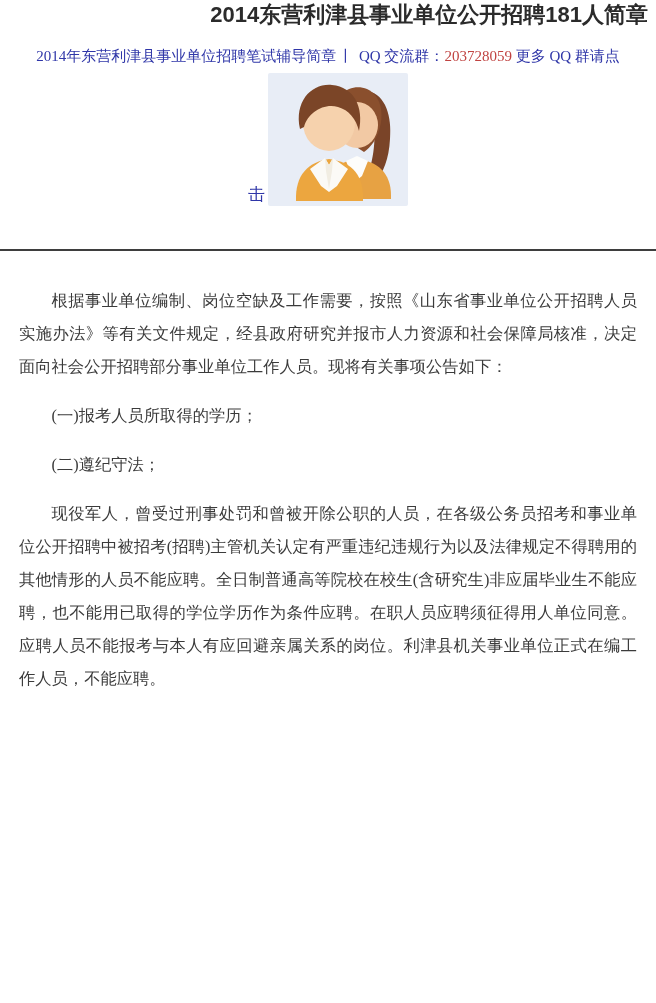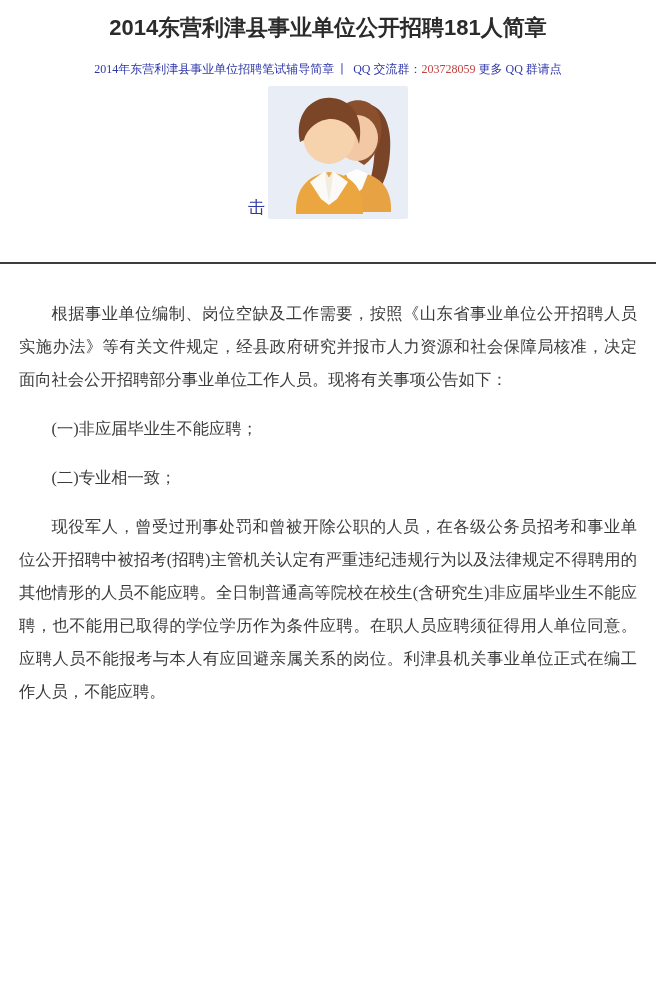--- a/index.html
+++ b/index.html
@@ -5,33 +5,33 @@
   html, body { margin:0; padding:0; }
   body {
     width:656px; height:1003px; overflow:hidden;
     background:#ffffff;
     font-family:"Liberation Serif","DejaVu Serif",serif;
     color:#3b3b3b;
   }
   .page { width:656px; height:1003px; overflow:hidden; position:relative; }
 
   .title {
-    margin:13px 8px 0;
-    text-align:center;
+    margin:0 8px 0;
+    text-align:right;
     font-family:"Liberation Sans","DejaVu Sans",sans-serif;
     font-weight:bold;
     font-size:22px;
     line-height:30px;
     color:#2b2b2b;
   }
 
   .subtitle {
     margin-top:15px;
     text-align:center;
-    font-size:12px;
+    font-size:15px;
     line-height:22px;
     color:#2f36a8;
     white-space:nowrap;
   }
   .subtitle .qq-number { color:#c04341; }
   .subtitle .sep { padding:0 2px; }
 
   .figure-line {
     margin-top:6px;
     display:flex;
@@ -95,18 +95,18 @@
         <path d="M42 96 L57 85 L61 92 L65 85 L80 96 L69 113 L61 119 L53 113 Z" fill="#fbfaf6"></path>
         <path d="M57 85 L61 92 L65 85 L64 98 L61 116 L58 98 Z" fill="#f1ede2"></path>
       </g>
     </svg>
   </div>
 
   <hr class="divider">
 
   <div class="article">
       <p>根据事业单位编制、岗位空缺及工作需要，按照《山东省事业单位公开招聘人员实施办法》等有关文件规定，经县政府研究并报市人力资源和社会保障局核准，决定面向社会公开招聘部分事业单位工作人员。现将有关事项公告如下：</p>
-      <p>(一)非应届毕业生不能应聘；</p>
-      <p>(二)专业相一致；</p>
+      <p>(一)报考人员所取得的学历；</p>
+      <p>(二)遵纪守法；</p>
       <p>现役军人，曾受过刑事处罚和曾被开除公职的人员，在各级公务员招考和事业单位公开招聘中被招考(招聘)主管机关认定有严重违纪违规行为以及法律规定不得聘用的其他情形的人员不能应聘。全日制普通高等院校在校生(含研究生)非应届毕业生不能应聘，也不能用已取得的学位学历作为条件应聘。在职人员应聘须征得用人单位同意。应聘人员不能报考与本人有应回避亲属关系的岗位。利津县机关事业单位正式在编工作人员，不能应聘。</p>
     </div>
 
 </div>
 
 </body></html>

